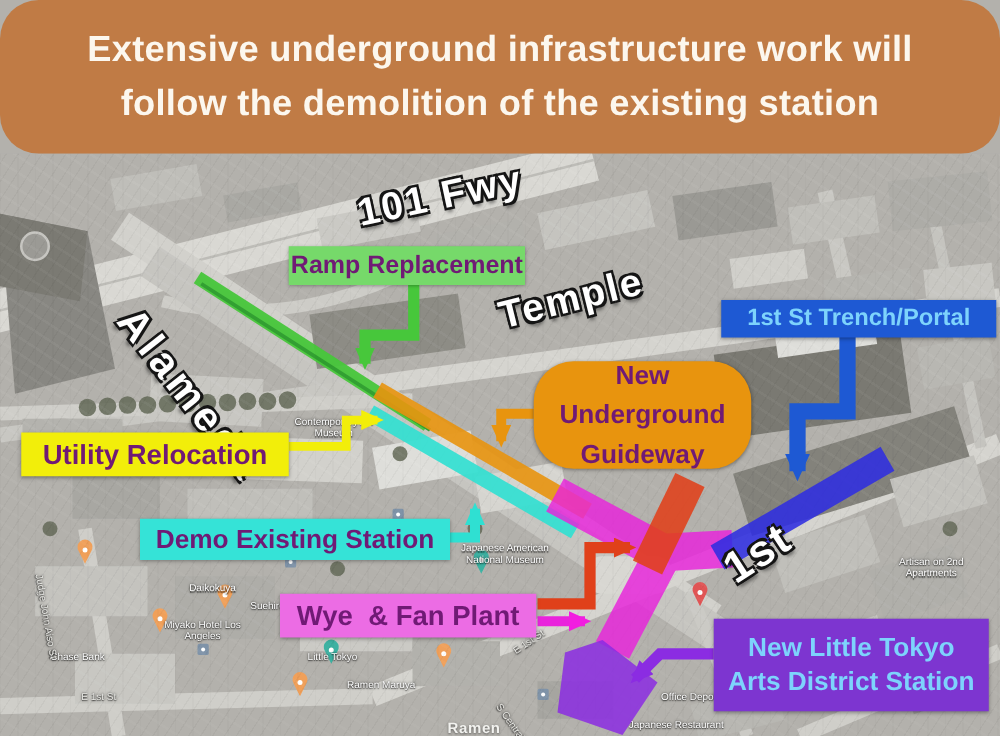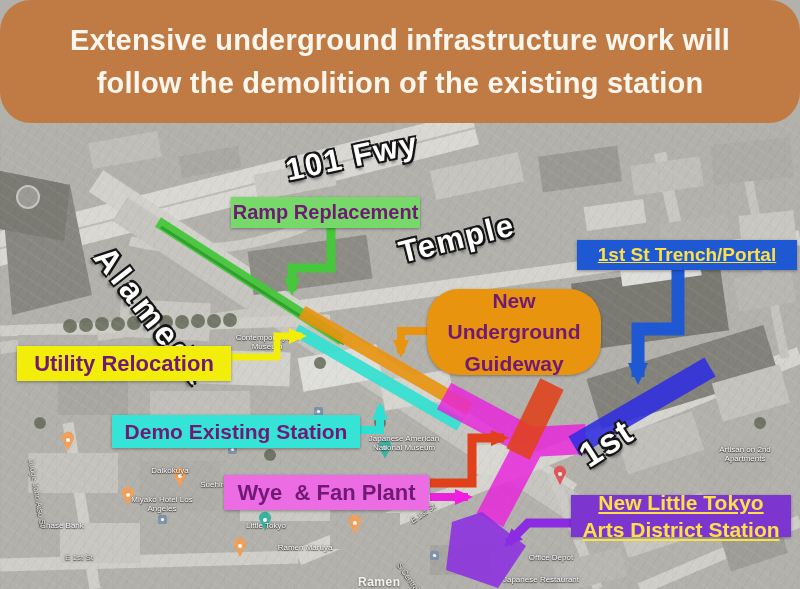--- a/index.html
+++ b/index.html
@@ -33,28 +33,28 @@
   .street{position:absolute;z-index:5;color:#fff;font-weight:800;white-space:pre;
       text-shadow:-2px -2px 0 #151515,2px -2px 0 #151515,-2px 2px 0 #151515,2px 2px 0 #151515,0 4px 3px rgba(0,0,0,.45);}
   .st-fwy{left:285px;top:16px;font-size:31px;transform:rotate(-12deg);letter-spacing:2px;}
   .st-alameda{left:116px;top:116px;font-size:33px;transform:rotate(52deg);transform-origin:left top;letter-spacing:4px;}
   .st-temple{left:398px;top:98px;font-size:31px;transform:rotate(-14deg);letter-spacing:2px;}
   .st-first{left:578px;top:300px;font-size:35px;transform:rotate(-33deg);letter-spacing:2px;}
 
   
   .co{position:absolute;z-index:6;display:flex;align-items:center;justify-content:center;
       text-align:center;font-weight:700;color:#701a75;box-shadow:0 1px 3px rgba(0,0,0,.35);}
-  .co.light{color:#fde047;text-decoration:underline;}
+  .co.light{color:#7dd3fc;}
   .co-ramp{left:231px;top:74px;width:189px;height:31px;font-size:20px;}
   .co-utility{left:17px;top:223px;width:214px;height:35px;font-size:22px;text-align:center;}
   .co-demo{left:112px;top:292px;width:248px;height:33px;font-size:21px;}
   .co-guideway{left:427px;top:166px;width:174px;height:86px;font-size:21px;line-height:1.5;padding:0 4px;box-sizing:border-box;border-radius:32px;}
   .co-trench{left:577px;top:117px;width:220px;height:30px;font-size:19px;}
   .co-wye{left:224px;top:352px;width:205px;height:35px;font-size:22px;white-space:pre;}
-  .co-ltas{left:571px;top:372px;width:220px;height:42px;font-size:21px;line-height:1.3;padding:0 6px;box-sizing:border-box;}
+  .co-ltas{left:571px;top:372px;width:220px;height:74px;font-size:21px;line-height:1.3;padding:0 6px;box-sizing:border-box;}
 </style>
 </head>
 <body>
 
 <div class="slide">
 
   <div class="banner" style="background: rgb(192, 123, 69); border-radius: 31px;">
     <div class="line">Extensive underground infrastructure work will</div>
     <div class="line">follow the demolition of the existing station</div>
   </div>

